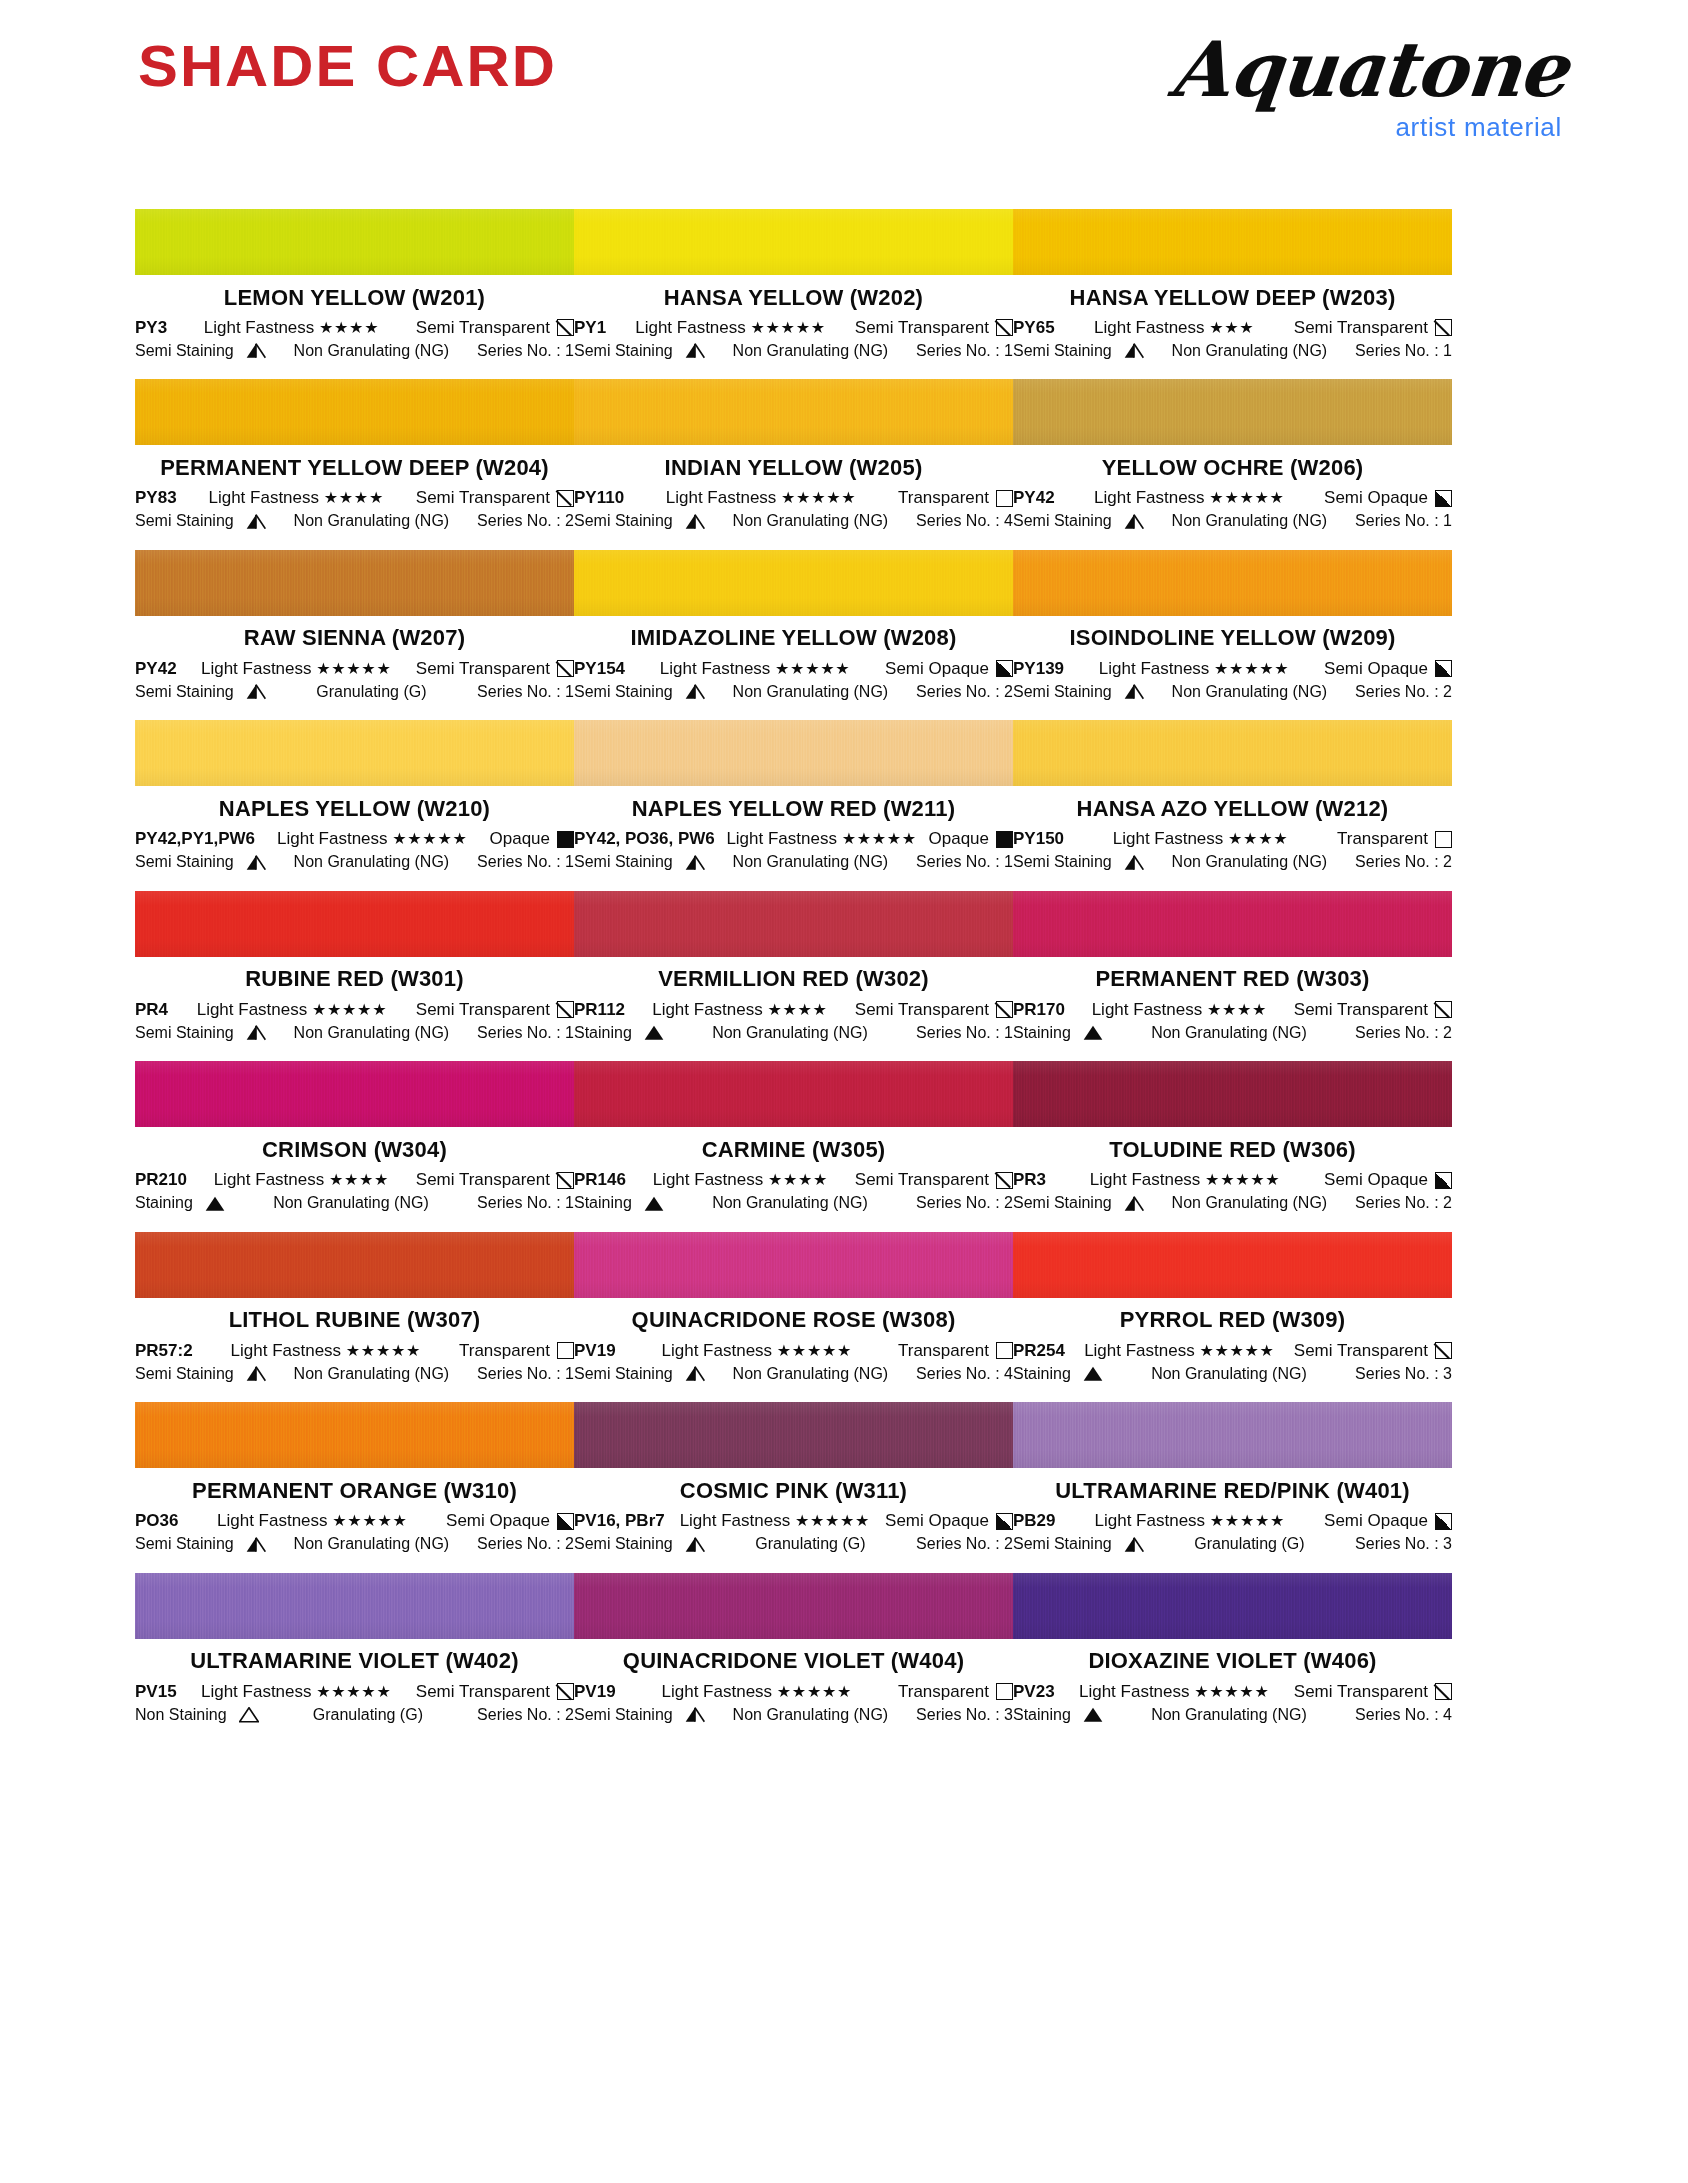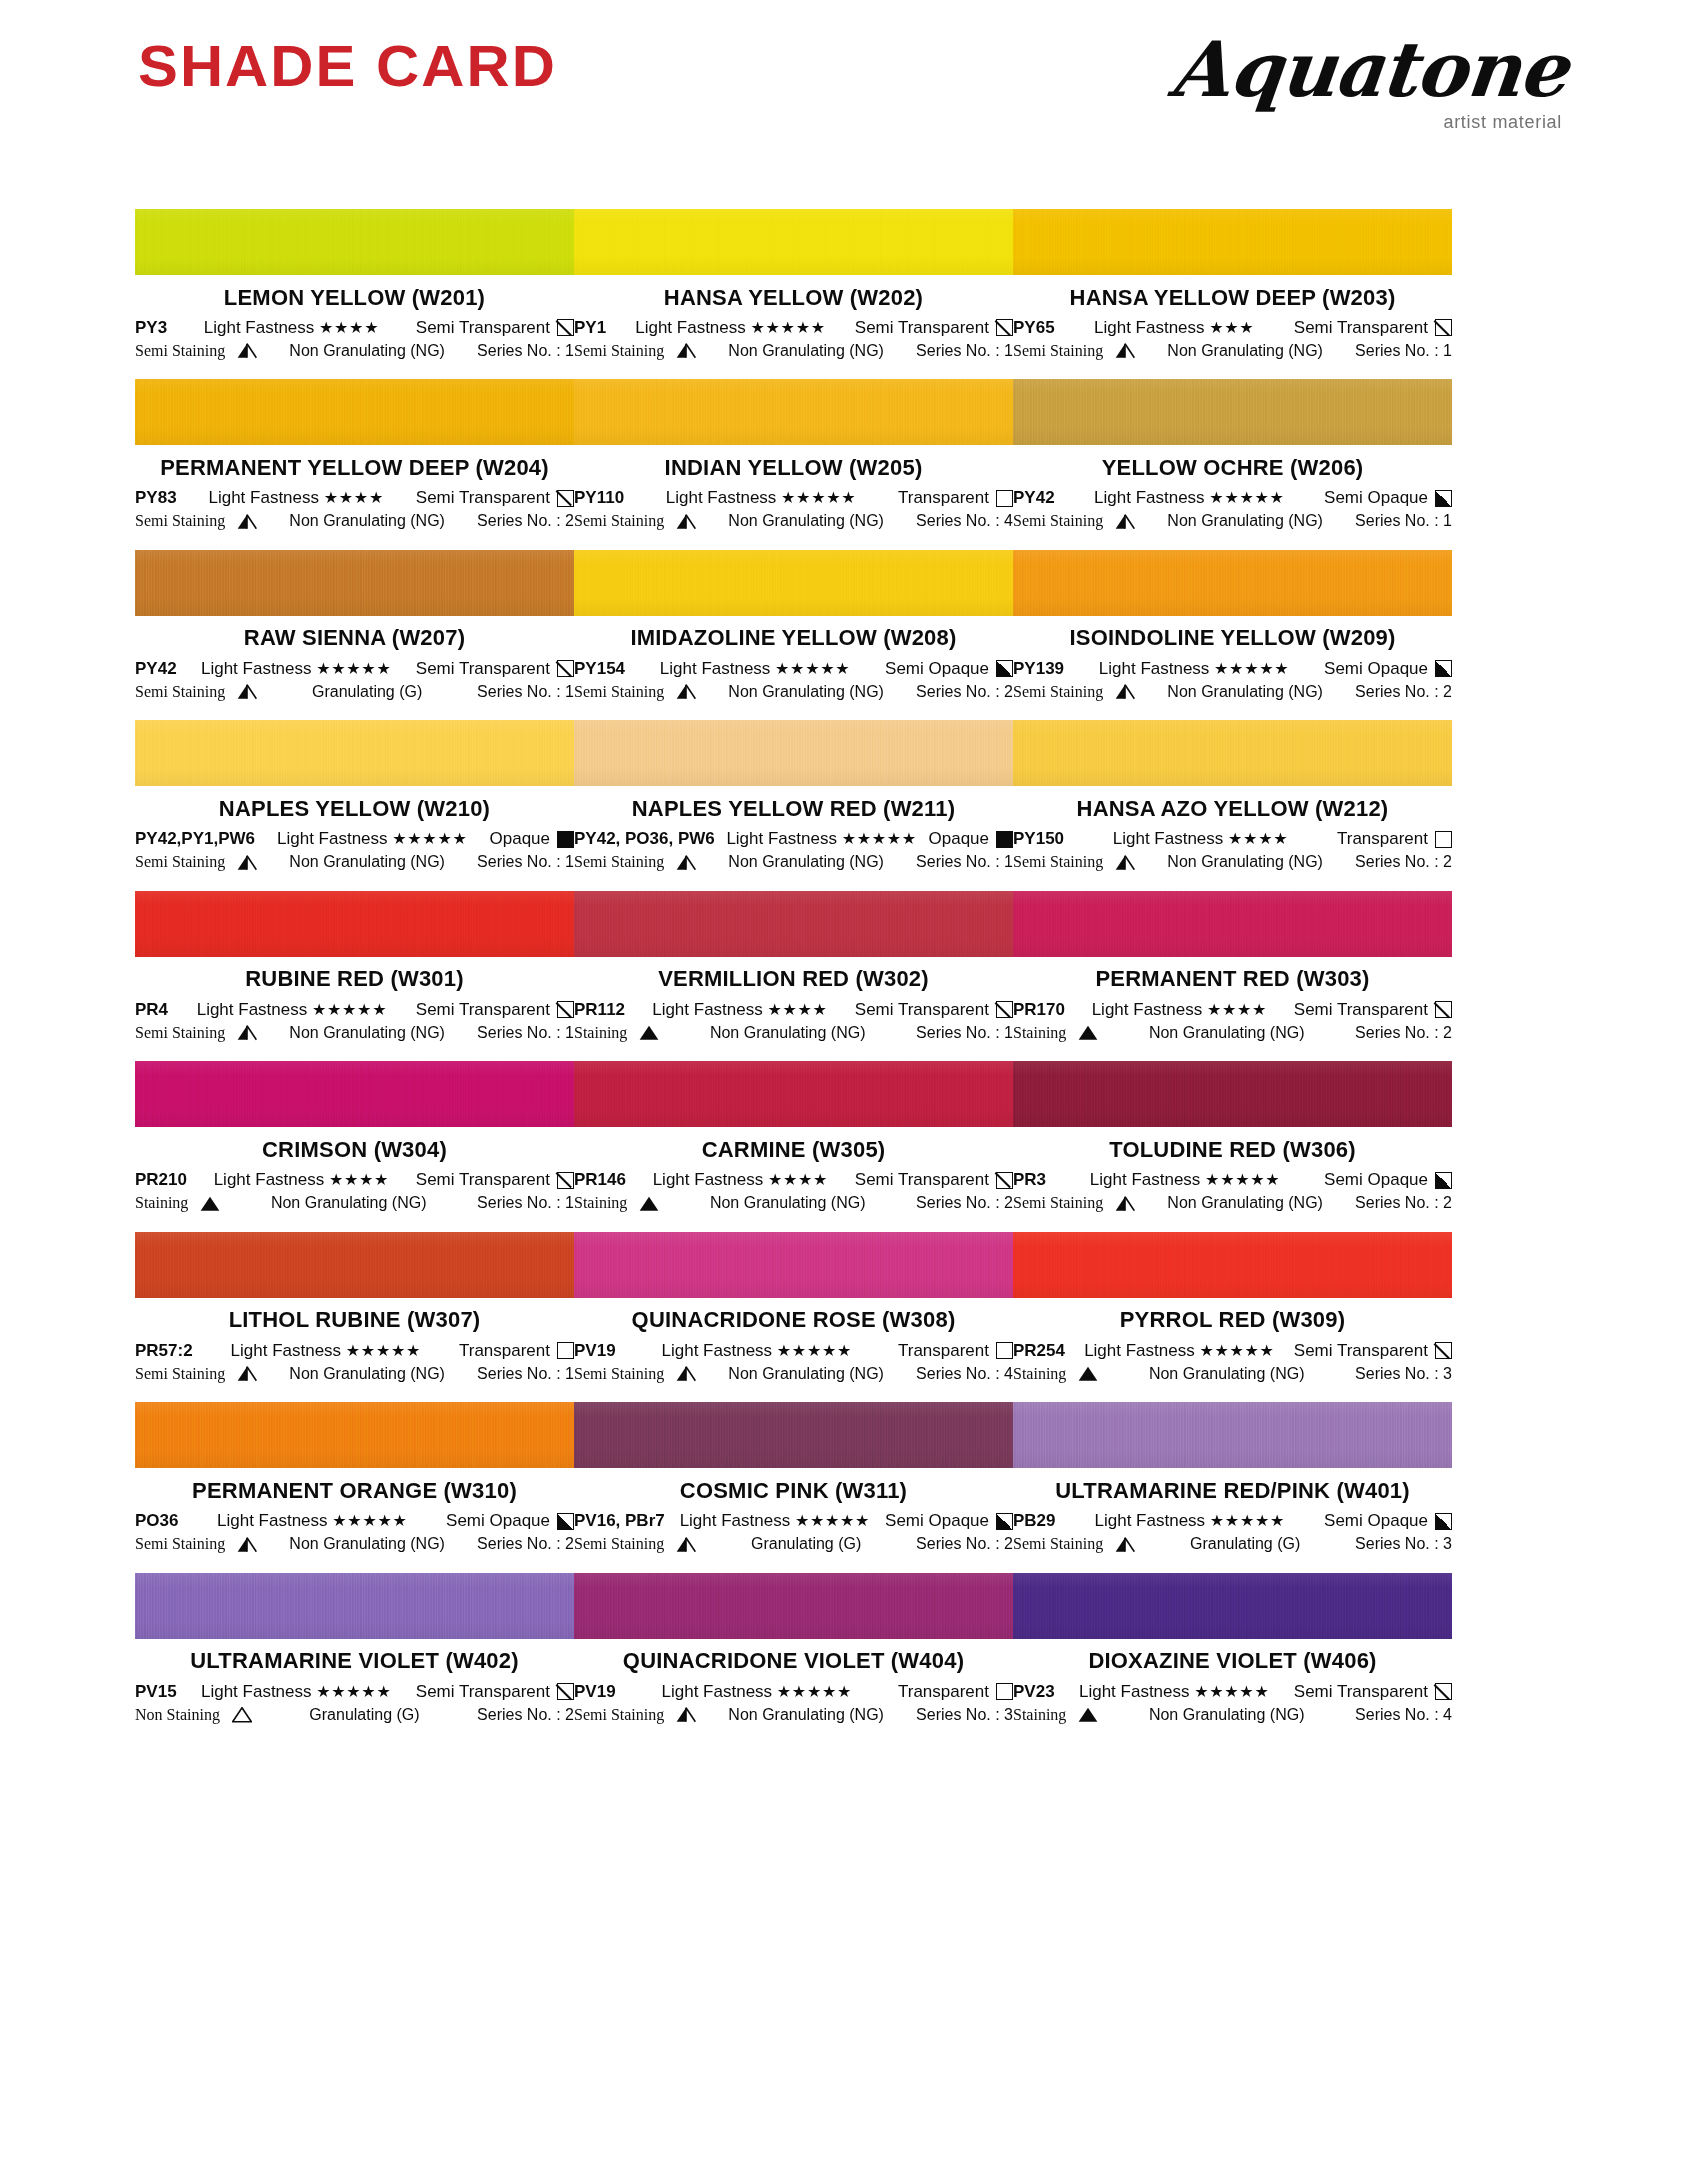--- a/index.html
+++ b/index.html
@@ -65,22 +65,22 @@
     font-size: 76px;
     color: #0d0d0d;
     line-height: 1.0;
     letter-spacing: -1.4px;
     white-space: nowrap;
     transform: skewX(-9deg);
     transform-origin: right bottom;
   }
   #brand-tag {
     font-family: "Liberation Sans", sans-serif;
-    font-size: 18px;
-    color: #737373;
+    font-size: 26px;
+    color: #3b82f6;
     letter-spacing: 0.7px;
     margin-top: 4px;
     white-space: nowrap;
     padding-right: 4px;
   }
 
   
   #grid {
     position: absolute;
     left: 135px;
@@ -164,21 +164,20 @@
     flex: 0 0 auto;
     display: flex;
     align-items: center;
     gap: 7px;
   }
   .stain {
     flex: 0 0 auto;
     display: flex;
     align-items: center;
     gap: 12px;
-    font-family: Liberation Serif, serif;
   }
   .gran {
     flex: 1 1 auto;
     text-align: center;
     padding: 0 2.7px;
   }
   .series {
     flex: 0 0 auto;
   }
 

